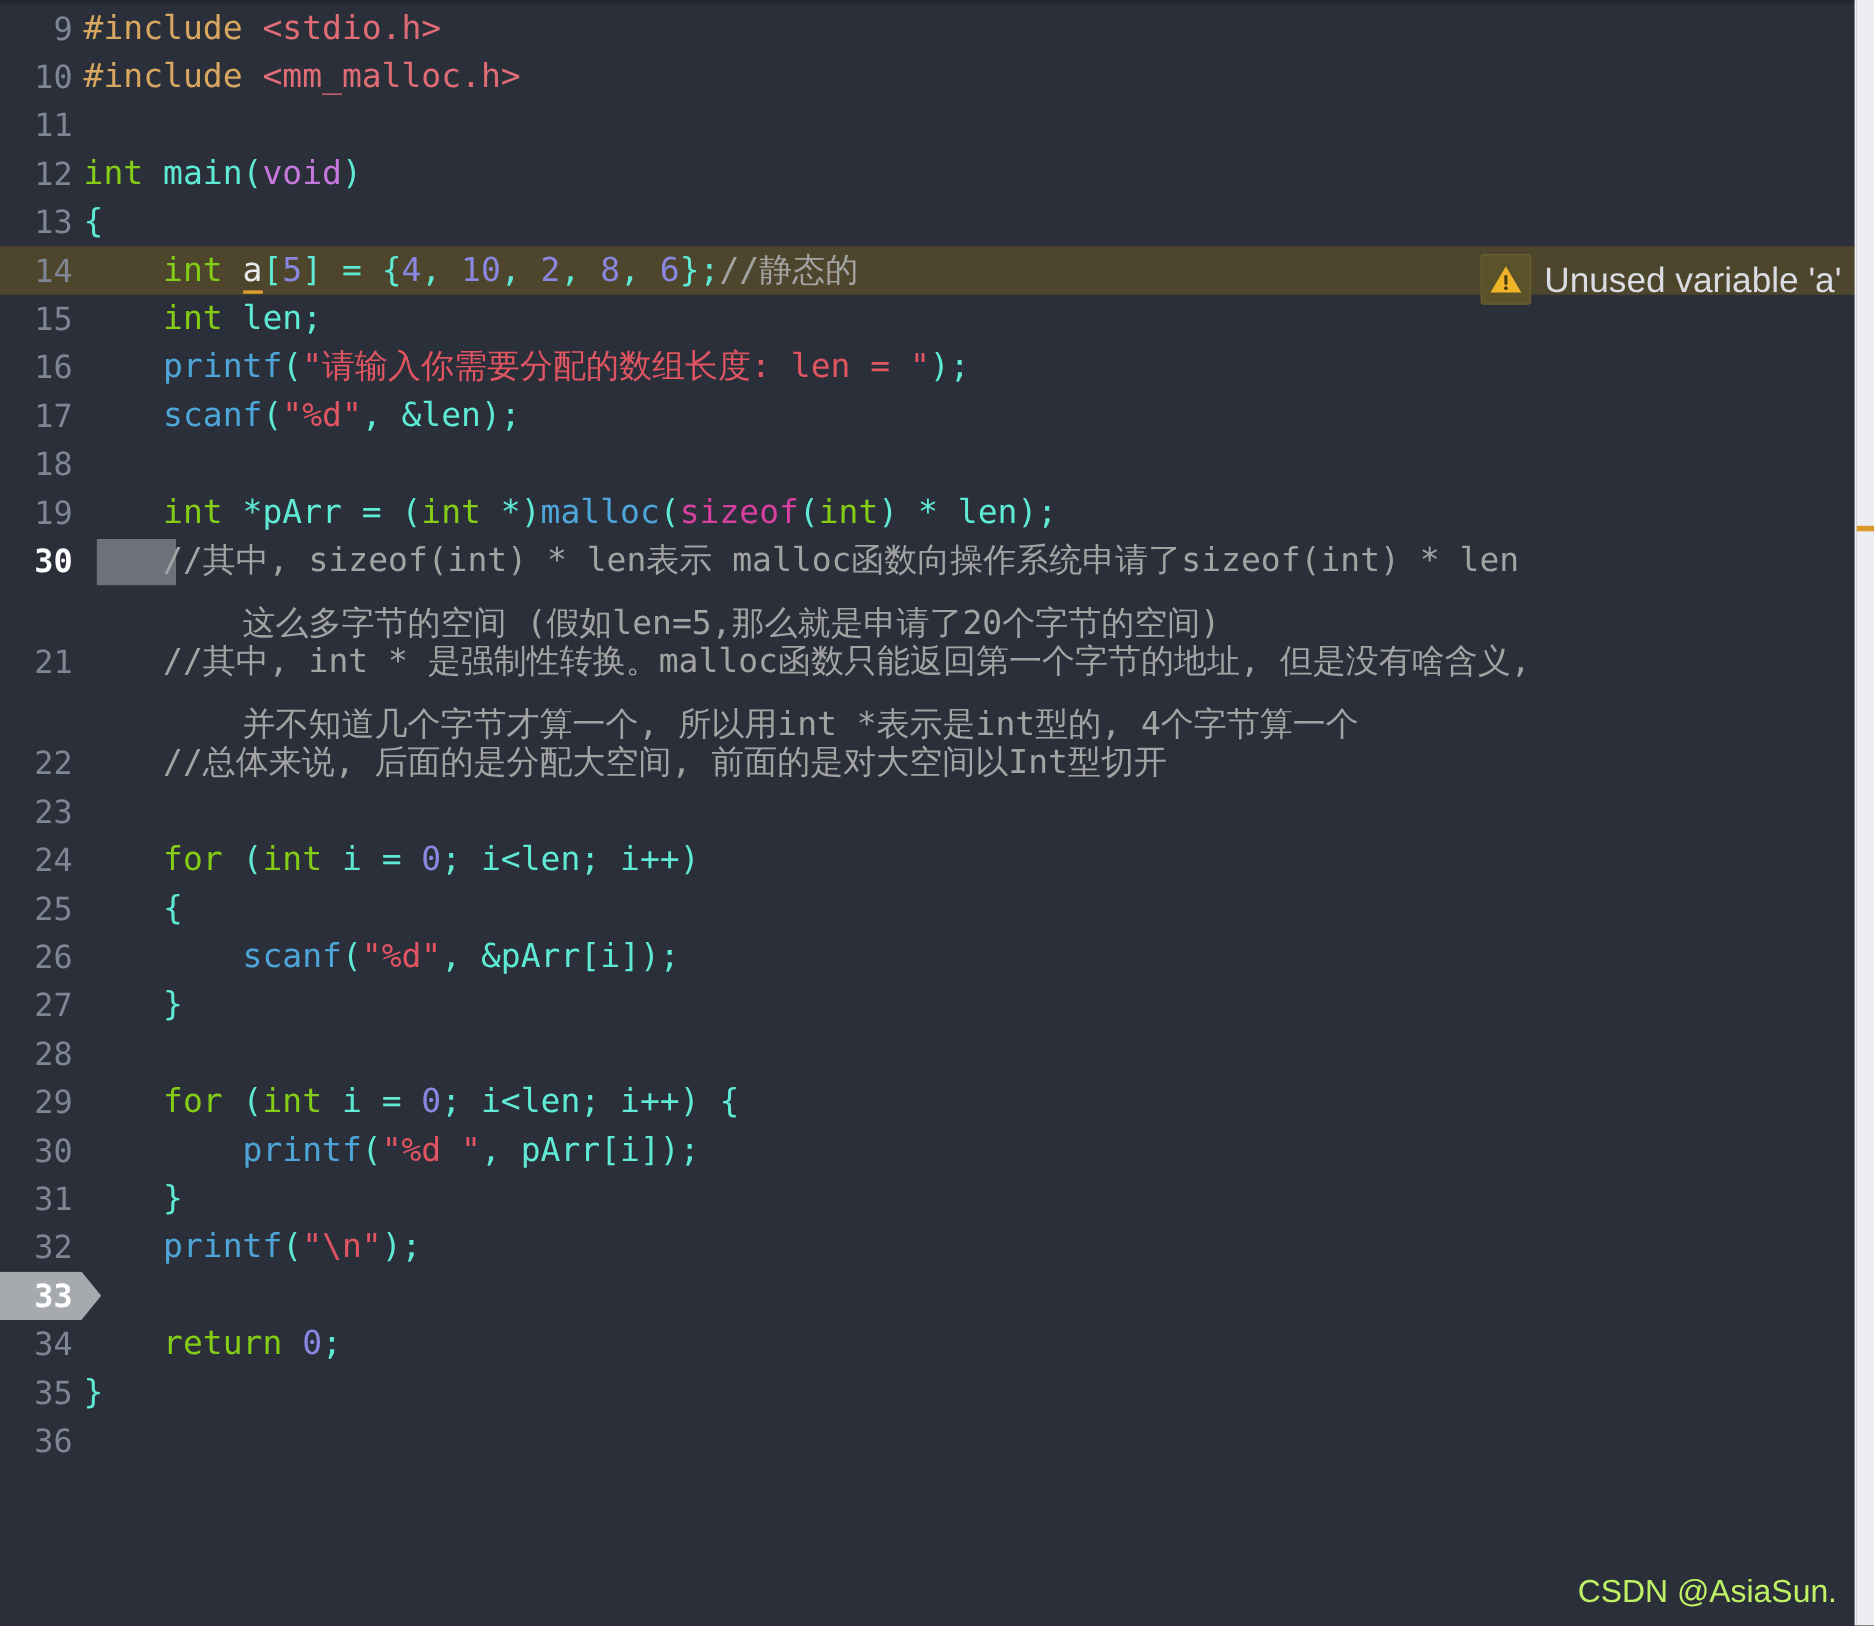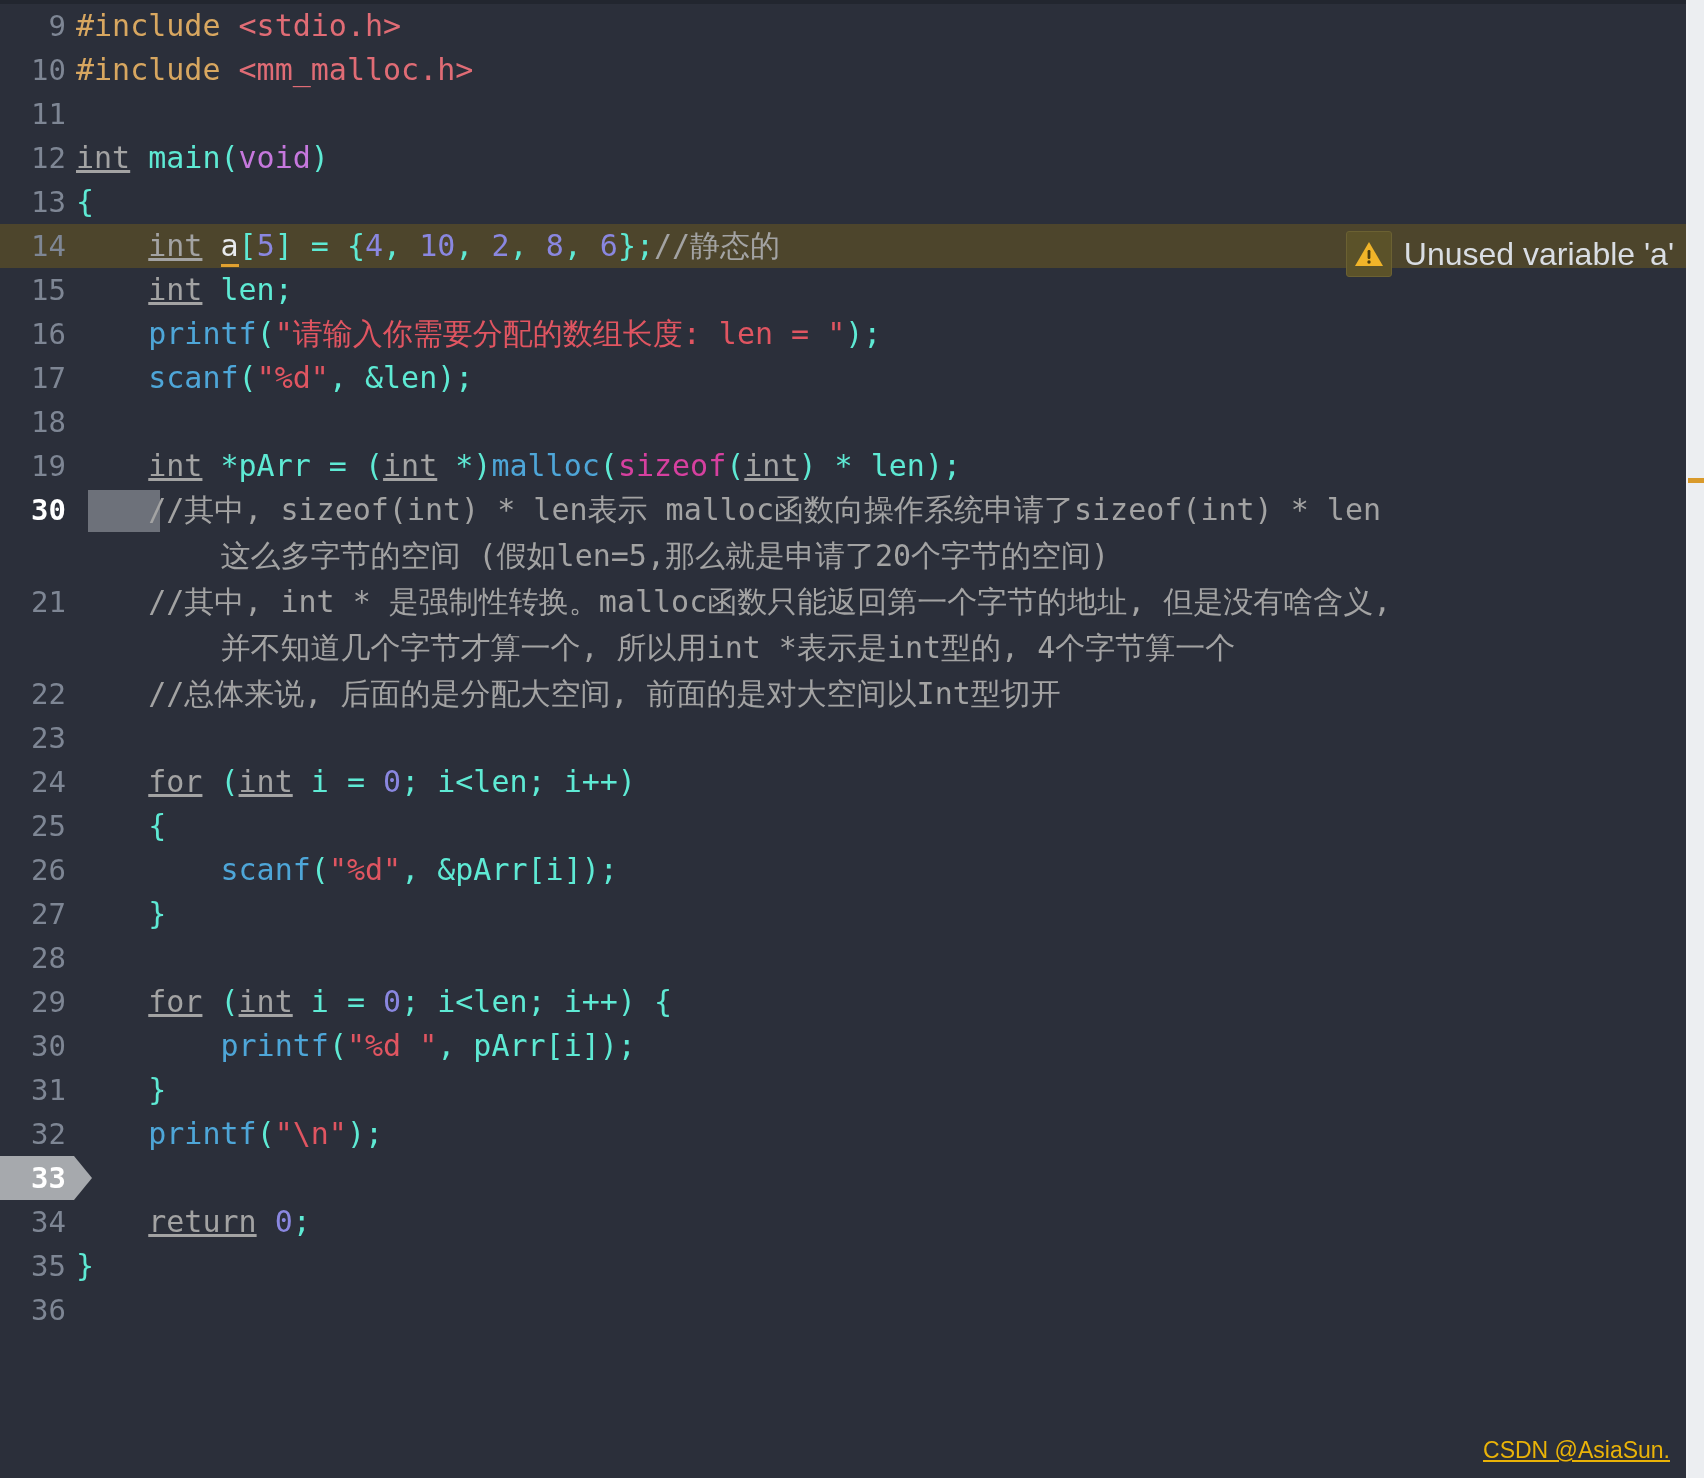--- a/index.html
+++ b/index.html
@@ -66,21 +66,21 @@
     z-index:2;
     font-family:"DejaVu Sans Mono","Liberation Mono",monospace;
   }
   .cont{ 
     display:block;
     height:48px;
     white-space:pre;
     font-size:0px;
   }
   .cont .pad{display:inline-block;width:76px;font-size:29px;line-height:48px;vertical-align:top;}
-  .cont .code-text{line-height:48px;font-size:30px;}
+  .cont .code-text{line-height:48px;font-size:30px;margin-top:11px;}
 
   
   .row.warnrow{background:#4d452c;}
   
   .marker-chevron{
     position:absolute;left:0;top:0;height:44px;width:92px;
     background:#a6a9ad;
     clip-path:polygon(0 0, 74px 0, 92px 50%, 74px 100%, 0 100%);
     z-index:1;
   }
@@ -111,44 +111,43 @@
     font-size:0;
   }
   #warn-badge .wtext{
     font-family:"Liberation Sans","DejaVu Sans",sans-serif;
     font-size:32px;
     color:#d9dde3;
     line-height:44px;
     white-space:nowrap;
   }
   
-  .kw     {color:#a3a3a3;text-decoration:underline;}   
+  .kw     {color:#84cc16;}   
   .kw2    {color:#c678dd;}   
   .pp     {color:#d8a760;}   
   .hdr    {color:#e06c75;}   
   .fn     {color:#4ea6d8;}   
   .num    {color:#8a87e0;}   
   .str    {color:#e05561;}   
   .cmt    {color:#a3a3a3;}   
   .plain  {color:#5eead4;}
   .mag    {color:#d6409f;}
   .ident-warn{
     color:#e8eaed;
     border-bottom:3px solid #e0a030;
     padding-bottom:1px;
   }
   
   #watermark{
     position:absolute;
     right:34px;bottom:14px;
     font-family:"Liberation Sans","DejaVu Sans",sans-serif;
-    font-size:23px;
-    color:#eab308;
+    font-size:29px;
+    color:#bef264;
     z-index:6;
-    text-decoration:underline;
   }
 </style>
 </head>
 <body>
 
 <div id="editor">
 
   <div id="top-edge"></div>
 
   <div id="code">

